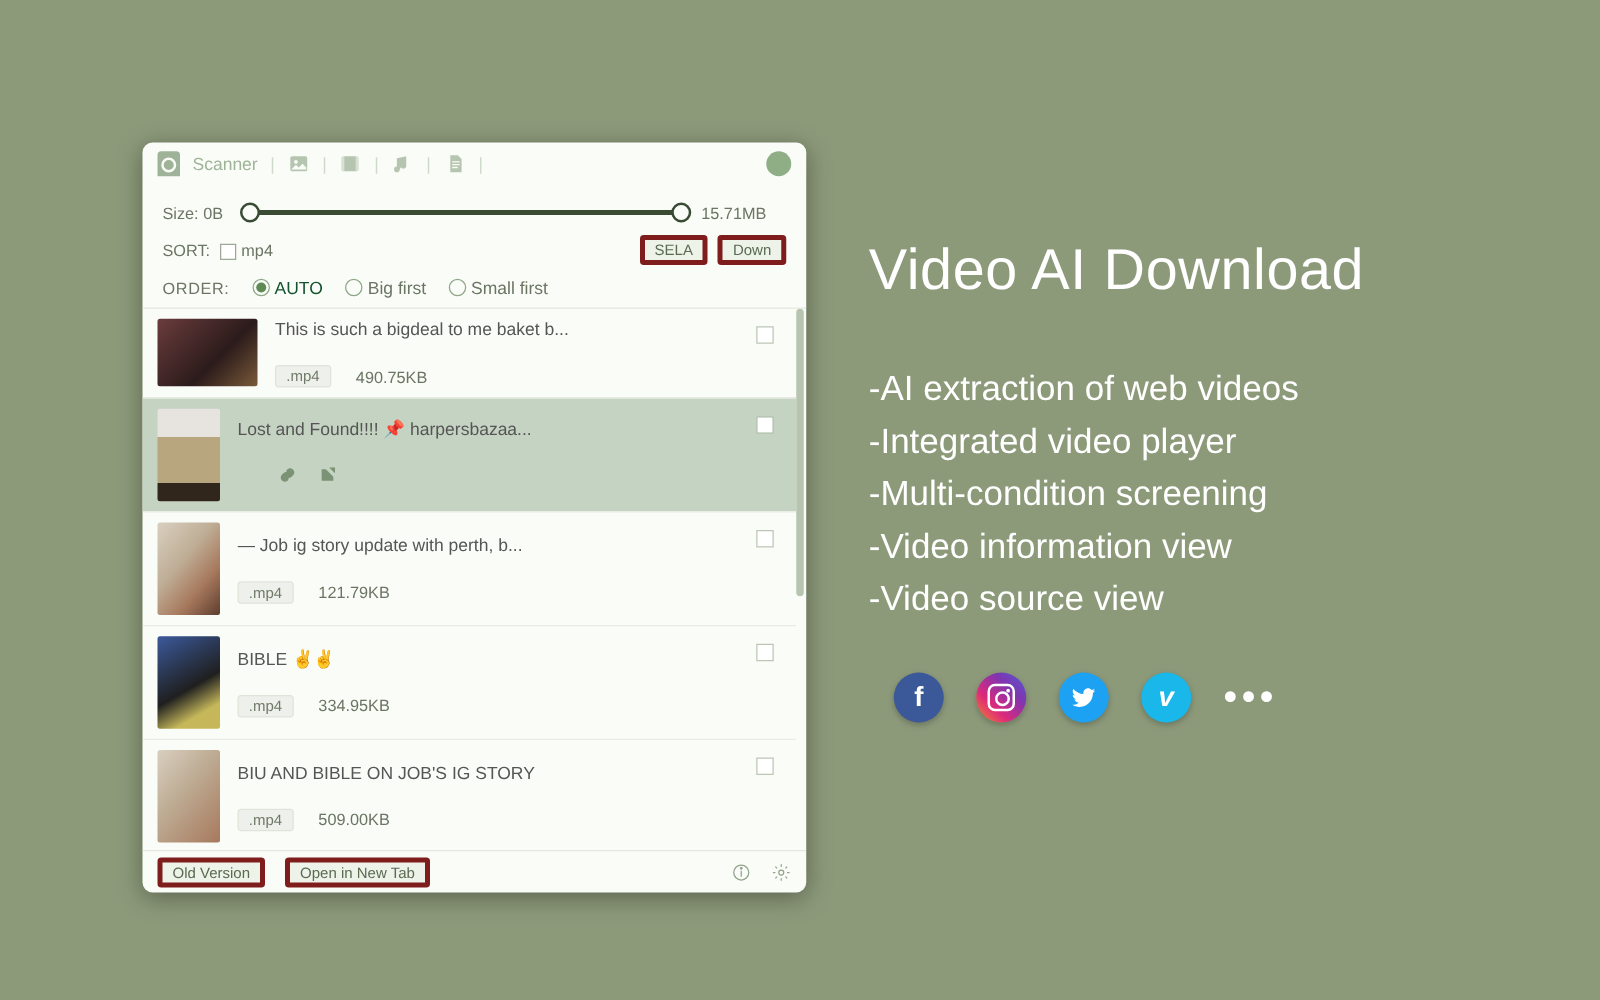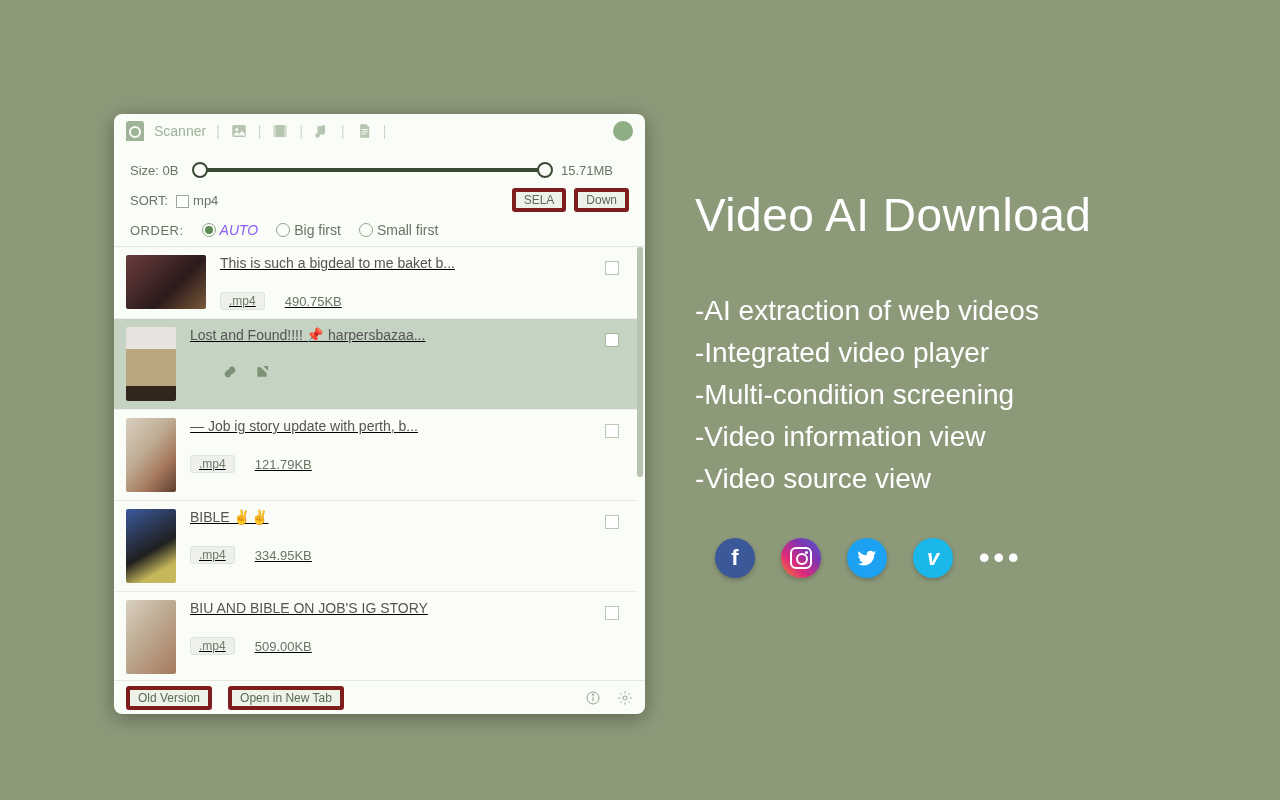--- a/index.html
+++ b/index.html
@@ -80,31 +80,31 @@
     border:4px solid #7f1d1d;background:#eef3ea;border-radius:3px;
     padding:1px 8px;font-size:12px;color:#5a6b52;cursor:pointer;
   }
   .row2-right{margin-left:auto;display:flex;gap:8px;}
 
   .radio-row{display:flex;align-items:center;gap:18px;margin:10px 0 8px 0;padding-left:0;}
   .radio-row .lbl{letter-spacing:.5px;}
   .r{display:flex;align-items:center;gap:4px;font-size:14px;}
   .r .rb{width:14px;height:14px;border-radius:50%;border:1.5px solid #8fa787;display:inline-block;position:relative;}
   .r.sel .rb::after{content:"";position:absolute;inset:2px;border-radius:50%;background:#5f8a54;}
-  .r.sel{color:#8b5cf6;font-weight:500;font-style:italic;}
+  .r.sel{color:#14532d;font-weight:500;}
 
   
   .list{flex:1;overflow:hidden;position:relative;border-top:1px solid #e2e8dc;}
   .list-inner{position:absolute;inset:0;right:8px;overflow:hidden;}
   .item{display:flex;gap:14px;padding:8px 12px;border-top:1px solid #e8ece4;position:relative;}
   .item:first-child{border-top:none;}
   .item .thumb{flex-shrink:0;overflow:hidden;border-radius:2px;}
   .thumb.wide{width:80px;height:54px;}
   .thumb.tall{width:50px;height:74px;}
-  .item .body{flex:1;min-width:0;display:flex;flex-direction:column;gap:21px;justify-content:flex-start;text-decoration:underline;}
+  .item .body{flex:1;min-width:0;display:flex;flex-direction:column;gap:21px;justify-content:center;}
   .item .title{font-size:14px;color:#555;white-space:nowrap;overflow:hidden;text-overflow:ellipsis;}
   .item .meta{display:flex;gap:20px;align-items:center;}
   .pill{background:#eef1eb;border:1px solid #dfe4d9;border-radius:3px;padding:1px 8px;font-size:12px;color:#707a68;}
   .sz{font-size:13px;color:#6a7563;}
   .cb-right{position:absolute;right:18px;top:14px;width:14px;height:14px;border:1px solid #bcc6b5;background:#fff;}
   .item.sel{background:#c5d3c2;}
   .item.sel .cb-right{background:#fff;border-color:#a6b79f;}
   .item.sel .cb-right.full{background:#fff;}
   .item .actions{display:flex;gap:16px;}
   .item .actions svg{width:16px;height:16px;fill:#7c9274;}

